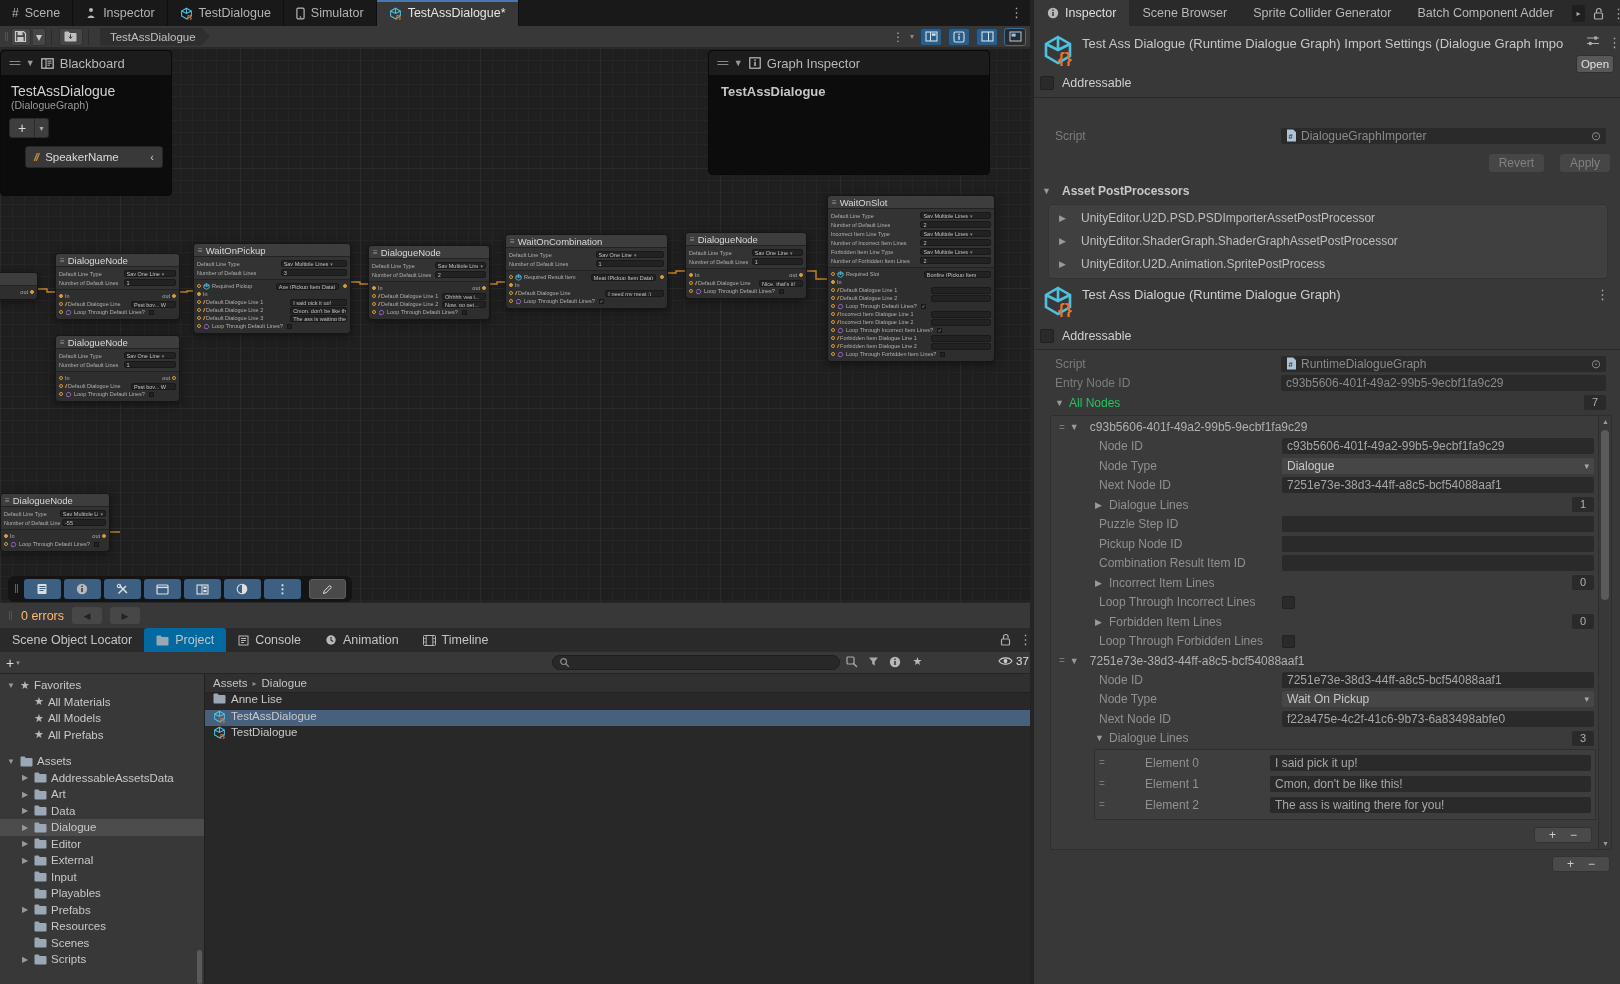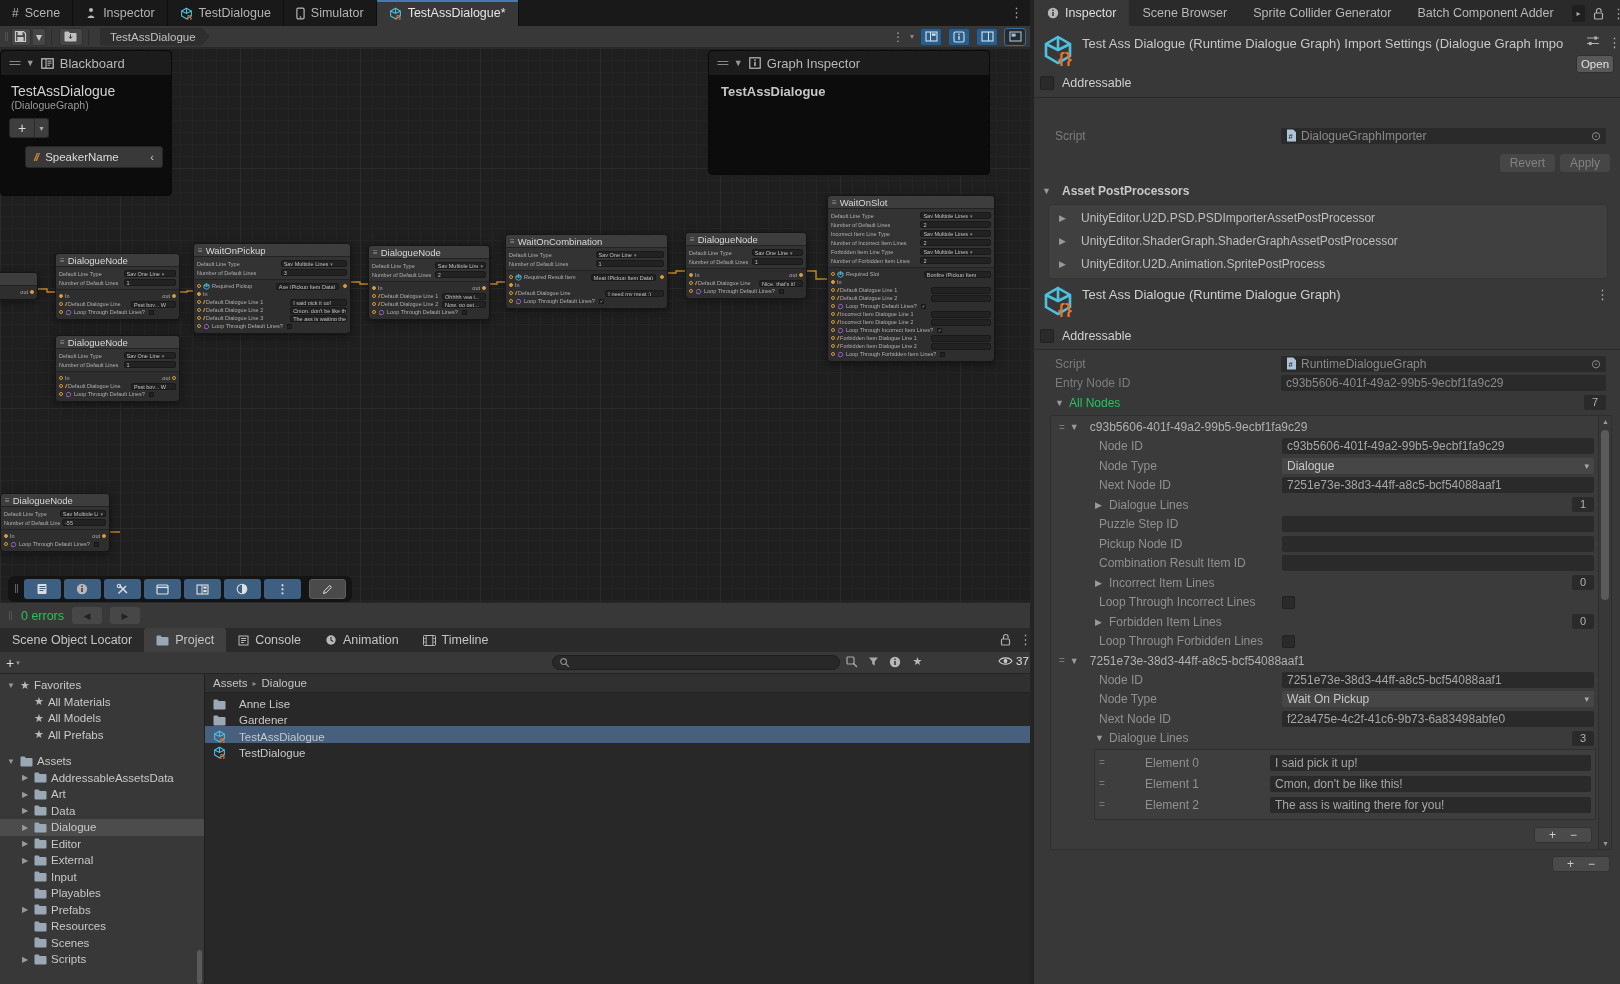--- a/index.html
+++ b/index.html
@@ -57,41 +57,41 @@
   #bb-pill .qi{font-size:11px}
   #bb-pill .col{margin-left:auto;color:#ccc;font-size:11px}
   #gi-name{font-size:13px;font-weight:bold;color:#c6c6c6;padding:9px 12px}
   
   #ftoolbar{left:8px;top:528px;height:26px;background:#141414;border-radius:6px;display:flex;align-items:center;gap:3px;padding:0 6px}
   .fhandle{color:#666;font-size:12px;margin-right:2px}
   .fbtn{width:37px;height:20px;background:#3c5f82;border-radius:3px;display:flex;align-items:center;justify-content:center}
   .fbtn.gray{background:#4a4a4a;border:1px solid #5c5c5c;margin-left:5px}
   
   #errorbar{left:0;top:602px;width:1030px;height:26px;background:#383838;border-top:1px solid #2a2a2a;display:flex;align-items:center;gap:8px;padding:0 8px}
-  #errorbar .cnt{color:#22c55e;font-size:12.5px}
+  #errorbar .cnt{color:#fdba74;font-size:12.5px}
   .errbtn{width:30px;height:17px;background:#474747;border-radius:3px;display:flex;align-items:center;justify-content:center;color:#222;font-size:9px}
   
   #ptabbar{left:0;top:628px;width:1030px;height:24px;background:#2a2a2a;display:flex;align-items:flex-end}
   .ptab{height:24px;display:flex;align-items:center;gap:6px;padding:0 12px;color:#c4c4c4;font-size:12.5px}
-  .ptab.active{background:#404040;border-radius:3px 3px 0 0}
+  .ptab.active{background:#0369a1;border-radius:3px 3px 0 0}
   #ptab-icons{position:absolute;left:1000px;top:632px;display:flex;gap:8px;align-items:center}
   #ptoolbar{left:0;top:652px;width:1030px;height:22px;background:#383838;border-bottom:1px solid #242424;display:flex;align-items:center}
   #addbtn{margin-left:6px;display:flex;align-items:center;color:#ddd}
   #searchbox{position:absolute;left:552px;top:655px;width:288px;height:15px;background:#282828;border:1px solid #1e1e1e;border-radius:8px;display:flex;align-items:center;padding:0 6px;gap:4px}
   #ptool-icons{position:absolute;left:846px;top:655px;display:flex;gap:10px;align-items:center}
   #eyecount{position:absolute;left:998px;top:655px;display:flex;gap:3px;align-items:center;color:#e0e0e0;font-size:11.5px}
   #projbody{left:0;top:674px;width:1030px;height:310px;display:flex}
   #ptree{width:205px;height:100%;background:#383838;border-right:1px solid #1f1f1f;position:relative;overflow:hidden;padding-top:3px}
   .trow{height:16.5px;display:flex;align-items:center;gap:4px;color:#c8c8c8;font-size:11.5px;white-space:nowrap}
   .trow.sel{background:#4c4c4c}
   .trow .arr{width:10px;text-align:center;color:#999;font-size:8px;flex:0 0 auto}
   #treescroll{position:absolute;right:2px;bottom:0;width:5px;height:34px;background:#5a5a5a;border-radius:3px}
   #pcontent{flex:1;background:#282828;position:relative}
   #pcrumb{height:19px;background:#303030;border-bottom:1px solid #222;display:flex;align-items:center;gap:5px;padding:0 8px;font-size:11.5px;color:#c4c4c4}
-  .prow{height:16.5px;display:flex;align-items:flex-end;gap:13px;padding-left:8px;font-size:11.5px;color:#c8c8c8}
+  .prow{height:16.5px;display:flex;align-items:flex-start;gap:5px;padding-left:8px;font-size:11.5px;color:#c8c8c8}
   .prow.sel{background:#46607e}
   
   #divider{left:1030px;top:0;width:4px;height:984px;background:#242424}
   #insp{left:1034px;top:0;width:586px;height:984px;background:#383838}
   #itabbar{left:1034px;top:0;width:586px;height:26px;background:#2a2a2a;display:flex;align-items:center;overflow:hidden}
   .itab{height:26px;display:flex;align-items:center;gap:6px;padding:0 13px;color:#b8b8b8;font-size:12.5px;white-space:nowrap}
   .itab.active{background:#383838;color:#dedede}
   #itab-ctrls{position:absolute;left:1566px;top:0;height:26px;display:flex;align-items:center;gap:8px;background:#2a2a2a;padding:0 6px}
   .morebtn{width:13px;height:17px;background:#1f1f1f;border-radius:2px;color:#aaa;font-size:8px;display:flex;align-items:center;justify-content:center}
   #ihead{left:1034px;top:26px;width:586px;height:72px;border-bottom:1px solid #2a2a2a}
@@ -1082,28 +1082,20 @@
         </div>
       <div id="pitems">
           <div class="prow">
             <span>
               <svg class="foldericon" viewBox="0 0 13 11">
                 <path d="M.5 1.6A1 1 0 0 1 1.5.6h3.1l1.2 1.4h5.7a1 1 0 0 1 1 1v6.4a1 1 0 0 1-1 1h-10a1 1 0 0 1-1-1z" fill="#9aa7b4"></path>
               </svg>
             </span>
             <span>Anne Lise</span>
           </div>
-          <div class="prow">
-            <span>
-              <svg class="foldericon" viewBox="0 0 13 11">
-                <path d="M.5 1.6A1 1 0 0 1 1.5.6h3.1l1.2 1.4h5.7a1 1 0 0 1 1 1v6.4a1 1 0 0 1-1 1h-10a1 1 0 0 1-1-1z" fill="#9aa7b4"></path>
-              </svg>
-            </span>
-            <span>Gardener</span>
-          </div>
           <div class="prow sel">
             <span>
               <svg width="13" height="13" viewBox="0 0 16 16">
                 <path d="M8 1.5 14 5v6L8 14.5 2 11V5Z" fill="none" stroke="#4fc1e0" stroke-width="1.3"></path>
                 <path d="M8 1.5V8M2 5l6 3 6-3" fill="none" stroke="#4fc1e0" stroke-width="1.3"></path>
                 <text x="8" y="15.5" font-size="9" font-weight="bold" fill="#e8732c">{}</text>
               </svg>
             </span>
             <span>TestAssDialogue</span>
           </div>
@@ -1194,21 +1186,21 @@
         <span>
           <svg width="11" height="13" viewBox="0 0 11 13">
             <path d="M1 .5h6.2L10 3.3V12.5H1z" fill="#aec4d6"></path>
             <text x="2.6" y="10" font-size="7.5" font-weight="bold" fill="#27404f">#</text>
           </svg>
         </span>
         <span>DialogueGraphImporter</span>
         <span style="margin-left: auto; color: rgb(136, 136, 136);">⊙</span>
       </span>
     </div>
-    <div style="display: flex; justify-content: flex-end; gap: 5px; padding: 8px 10px 6px 0px;">
+    <div style="display: flex; justify-content: flex-end; gap: 16px; padding: 8px 10px 6px 0px;">
       <span style="background: rgb(70, 70, 70); border-radius: 3px; padding: 2px 10px; color: rgb(130, 130, 130); font-size: 12px;">Revert</span>
       <span style="background: rgb(70, 70, 70); border-radius: 3px; padding: 2px 10px; color: rgb(130, 130, 130); font-size: 12px;">Apply</span>
     </div>
     <div style="display: flex; align-items: center; gap: 6px; padding: 6px 0px 4px 8px; color: rgb(200, 200, 200); font-weight: 700; font-size: 12px;">
       <span class="ftri">▼</span>
       <span>Asset PostProcessors</span>
     </div>
     <div style="margin: 2px 12px 0px 14px; background: rgb(64, 64, 64); border: 1px solid rgb(51, 51, 51); border-radius: 4px; padding: 2px 0px;">
       <div class="pprow">
         <span class="ftri">▶</span>

